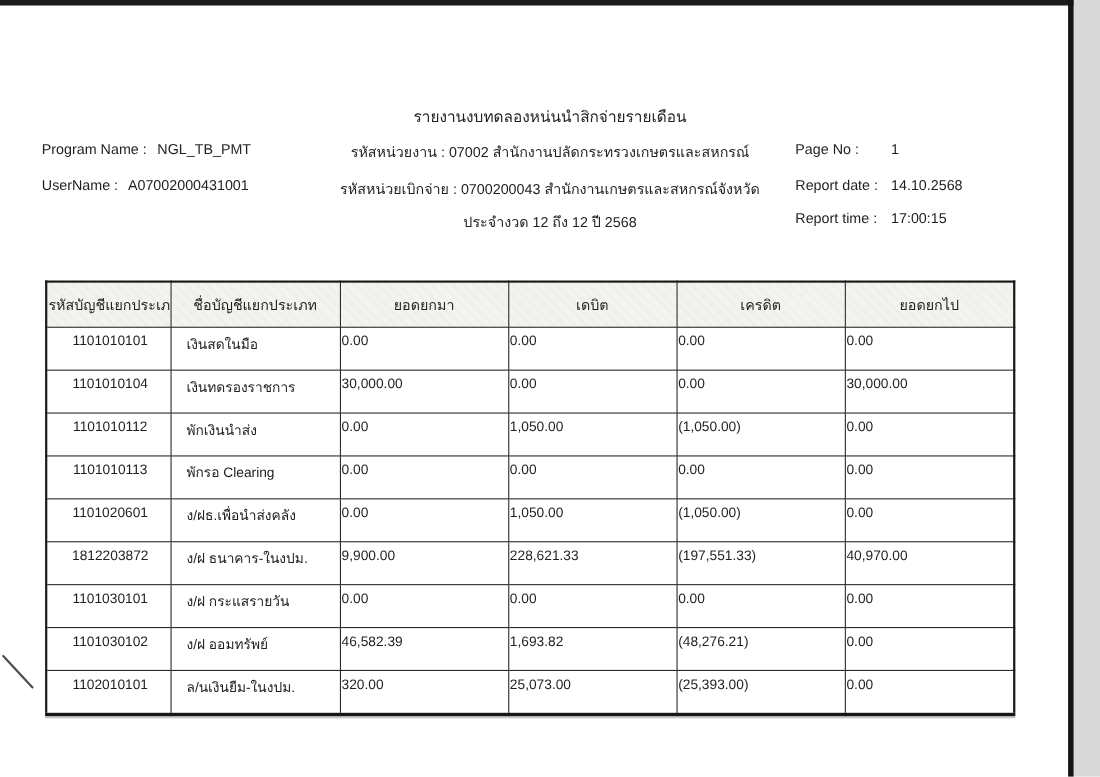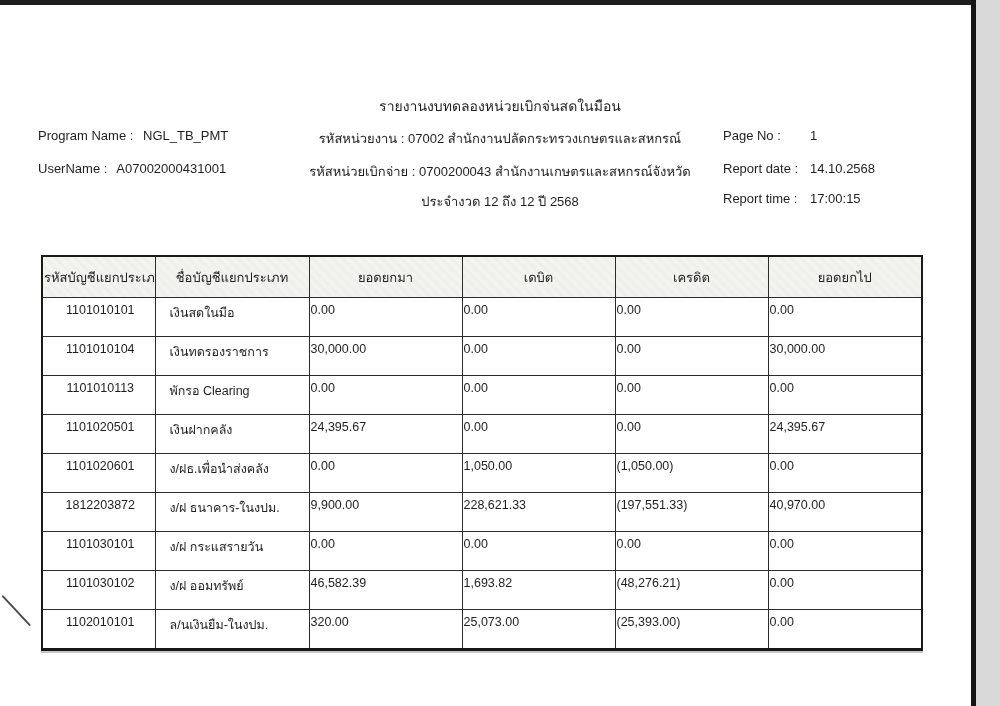--- a/index.html
+++ b/index.html
@@ -45,21 +45,21 @@
   td.num{text-align:left;padding-right:7px;}
 </style>
 </head>
 <body>
 
 <div class="scan-top-bar"></div>
 <div class="scan-right-margin"></div>
 <div class="scan-right-line"></div>
 <div class="pen-mark"></div>
 
-<div class="doc-title">รายงานงบทดลองหน่วยเบิกจ่นสดในมือน</div>
+<div class="doc-title">รายงานงบทดลองหน่นนำสิกจ่ายรายเดือน</div>
 
 <div class="hdr-line hdr-left row-1 pair">
   <span class="lbl">Program Name :</span>
   <span>NGL_TB_PMT</span>
 </div>
 <div class="hdr-line hdr-center row-1">รหัสหน่วยงาน : 07002 สำนักงานปลัดกระทรวงเกษตรและสหกรณ์</div>
 <div class="hdr-line hdr-right row-1">
   <span class="lbl">Page No :</span>
   <span>1</span>
 </div>
@@ -111,34 +111,34 @@
         </tr>
         <tr>
           <td class="code">1101010104</td>
           <td class="name">เงินทดรองราชการ</td>
           <td class="num">30,000.00</td>
           <td class="num">0.00</td>
           <td class="num">0.00</td>
           <td class="num">30,000.00</td>
         </tr>
         <tr>
+          <td class="code">1101010112</td>
+          <td class="name">พักเงินนำส่ง</td>
+          <td class="num">0.00</td>
+          <td class="num">1,050.00</td>
+          <td class="num">(1,050.00)</td>
+          <td class="num">0.00</td>
+        </tr>
+        <tr>
           <td class="code">1101010113</td>
           <td class="name">พักรอ Clearing</td>
           <td class="num">0.00</td>
           <td class="num">0.00</td>
           <td class="num">0.00</td>
           <td class="num">0.00</td>
-        </tr>
-        <tr>
-          <td class="code">1101020501</td>
-          <td class="name">เงินฝากคลัง</td>
-          <td class="num">24,395.67</td>
-          <td class="num">0.00</td>
-          <td class="num">0.00</td>
-          <td class="num">24,395.67</td>
         </tr>
         <tr>
           <td class="code">1101020601</td>
           <td class="name">ง/ฝธ.เพื่อนำส่งคลัง</td>
           <td class="num">0.00</td>
           <td class="num">1,050.00</td>
           <td class="num">(1,050.00)</td>
           <td class="num">0.00</td>
         </tr>
         <tr>

